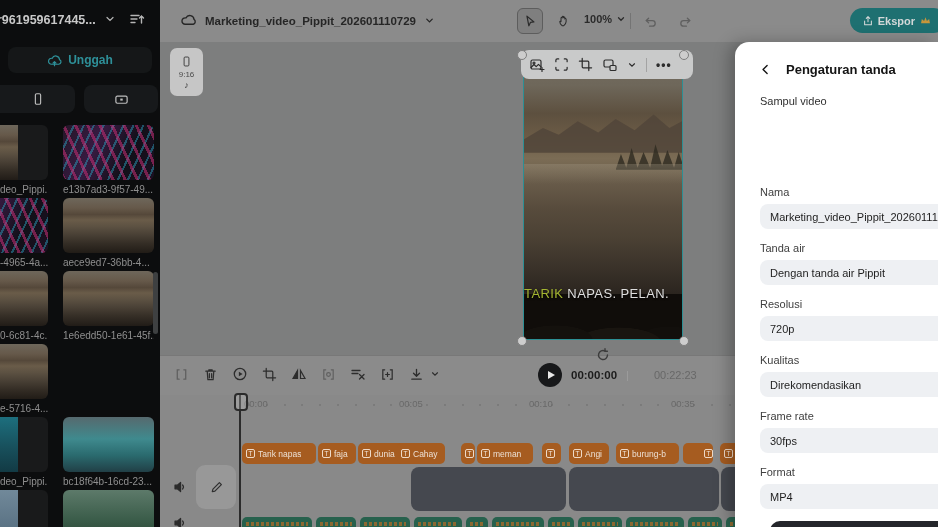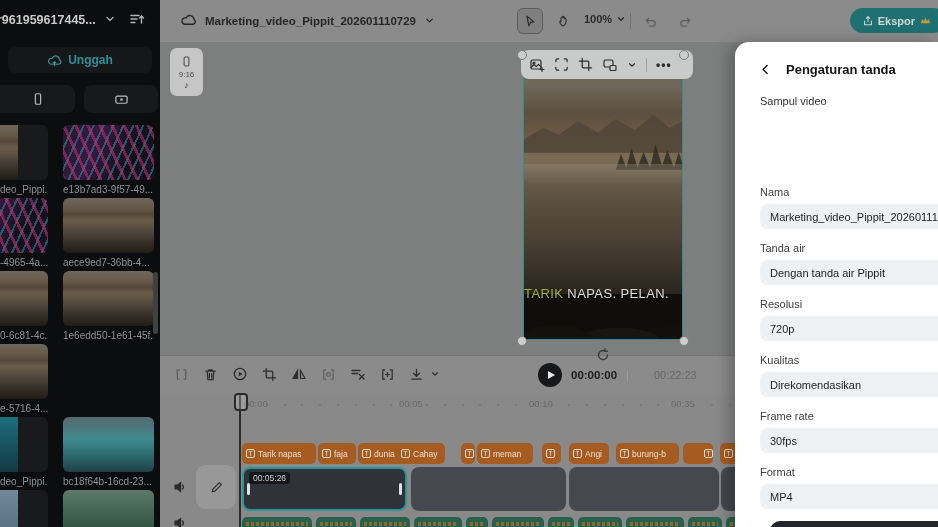--- a/index.html
+++ b/index.html
@@ -547,23 +547,20 @@
       <div class="tclip" style="left:523px;width:30px;padding-left:21px;">
           <span class="ticon">T</span>
           <span class="tl-lbl">wa</span>
         </div>
       <div class="tclip" style="left:560px;width:175px;">
           <span class="ticon">T</span>
         </div>
     </div>
 
     <div class="video-track">
-      <div class="vclip sel" style="left:82px;width:165px;">
-        <span class="vbadge">00:05:26</span>
-      </div>
       <div class="vclip" style="left:251px;width:155px;"></div>
       <div class="vclip" style="left:409px;width:150px;"></div>
       <div class="vclip" style="left:561px;width:178px;"></div>
     </div>
 
     <div class="audio-track">
       <div class="aclip" style="left:82px;width:70px;"></div>
       <div class="aclip" style="left:156px;width:40px;"></div>
       <div class="aclip" style="left:200px;width:50px;"></div>
       <div class="aclip" style="left:254px;width:48px;"></div>

